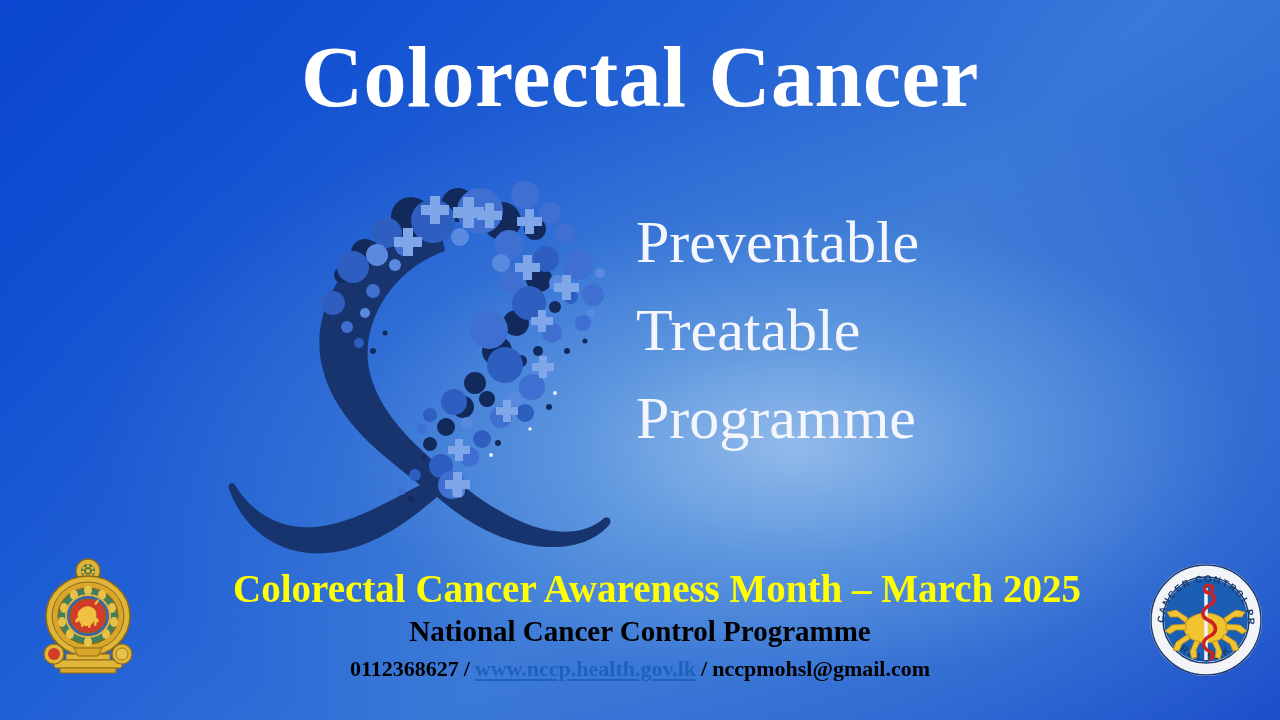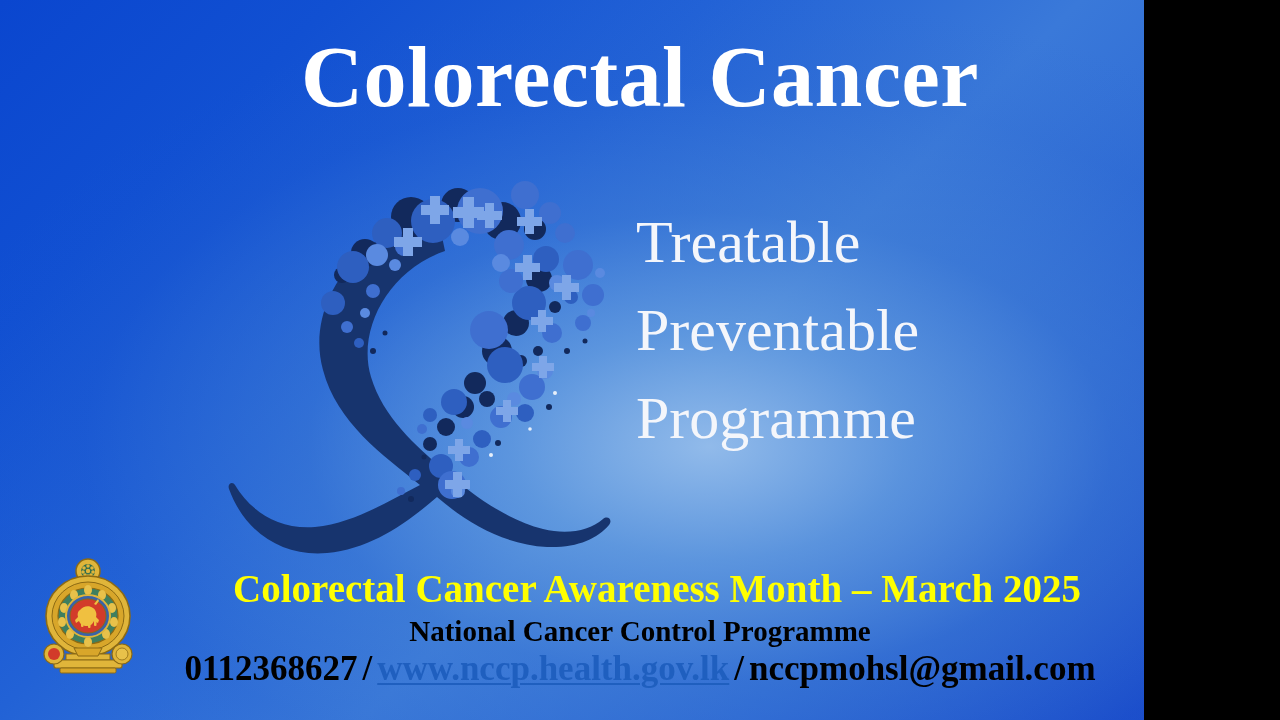--- a/index.html
+++ b/index.html
@@ -3,21 +3,21 @@
 <meta charset="utf-8">
 <title>Colorectal Cancer Awareness</title>
 <style>
   html, body {
     margin: 0;
     padding: 0;
     background: #000;
   }
   #poster {
     position: relative;
-    width: 1144px;
+    width: 1280px;
     height: 720px;
     overflow: hidden;
     font-family: "Liberation Serif", "DejaVu Serif", serif;
     background:
       radial-gradient(ellipse 78% 72% at 62% 62%,
         rgba(150,190,235,0.95) 0%,
         rgba(110,165,225,0.70) 22%,
         rgba(70,130,212,0.40) 45%,
         rgba(40,95,200,0.10) 70%,
         rgba(0,0,0,0) 88%),
@@ -85,21 +85,21 @@
     margin-left: 34px;
   }
   #org-name {
     font-size: 29px;
     line-height: 38px;
     font-weight: bold;
     color: #000000;
     white-space: nowrap;
   }
   #contact-line {
-    font-size: 35px;
+    font-size: 22px;
     line-height: 38px;
     font-weight: bold;
     color: #000000;
     white-space: nowrap;
   }
   #contact-line .sep { padding: 0 5px; }
   #website-link {
     color: #1f5fbf;
     text-decoration: underline;
     text-decoration-thickness: 2px;
@@ -267,22 +267,22 @@
         <g fill="#ffffff" opacity="0.85">
           <circle cx="350" cy="238" r="2"></circle>
           <circle cx="286" cy="300" r="2"></circle>
           <circle cx="325" cy="274" r="1.8"></circle>
         </g>
       </g>
     </svg>
   </div>
 
   <div id="tagline">
+    <div class="tagline-line">Preventable</div>
     <div class="tagline-line">Treatable</div>
-    <div class="tagline-line">Preventable</div>
     <div class="tagline-line">Programme</div>
   </div>
 
   <div id="footer">
     <div id="awareness-month">Colorectal Cancer Awareness Month – March 2025</div>
     <div id="org-name">National Cancer Control Programme</div>
     <div id="contact-line">
       <span>0112368627</span><span class="sep">/</span><a id="website-link">www.nccp.health.gov.lk</a><span class="sep">/</span><span>nccpmohsl@gmail.com</span>
     </div>
   </div>

